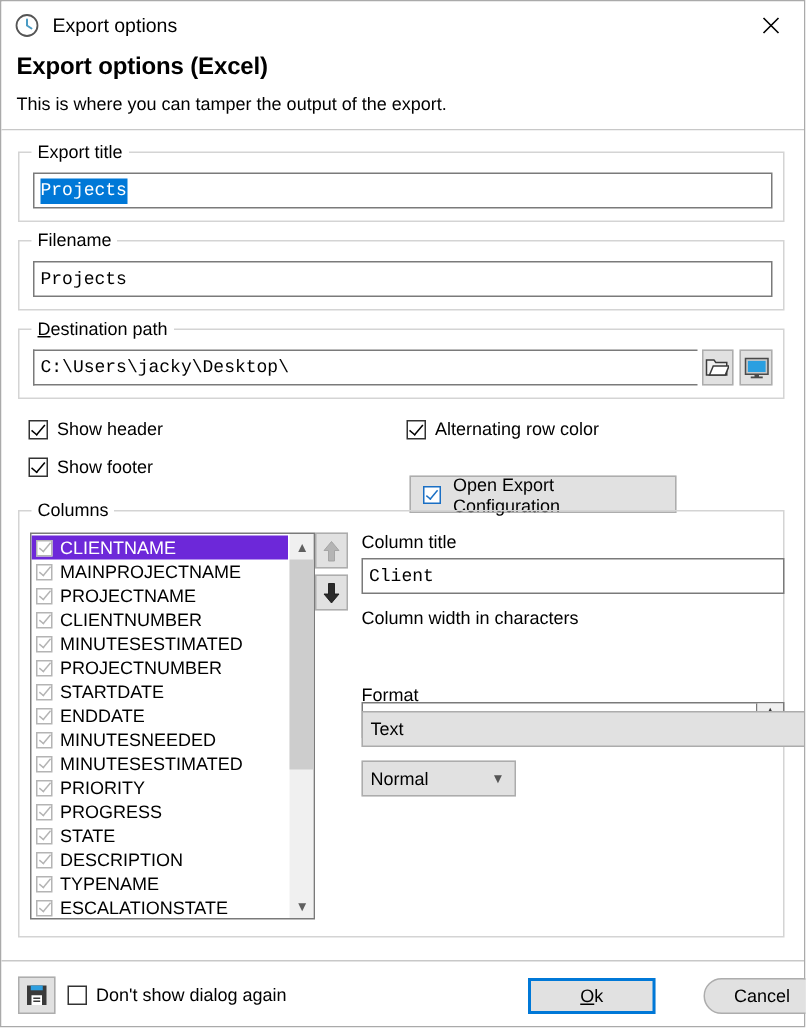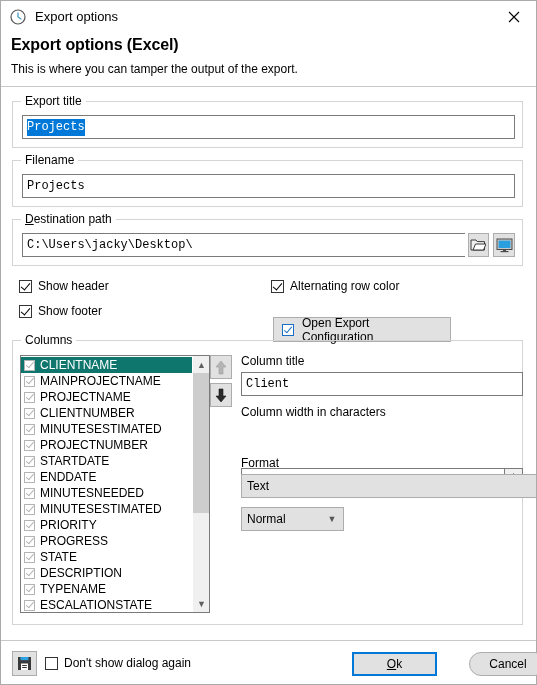--- a/index.html
+++ b/index.html
@@ -210,21 +210,21 @@
   .list-item {
     display: flex;
     align-items: center;
     height: 16px;
     padding-left: 3px;
     font-size: 12px;
     white-space: nowrap;
     cursor: pointer;
   }
   .list-item.selected {
-    background: #0f766e;
+    background: #6d28d9;
     color: #ffffff;
   }
   .li-cb {
     width: 11px; height: 11px;
     flex: 0 0 11px;
     border: 1px solid #b4b4b4;
     background: #ffffff;
     margin-right: 5px;
     position: relative;
   }

